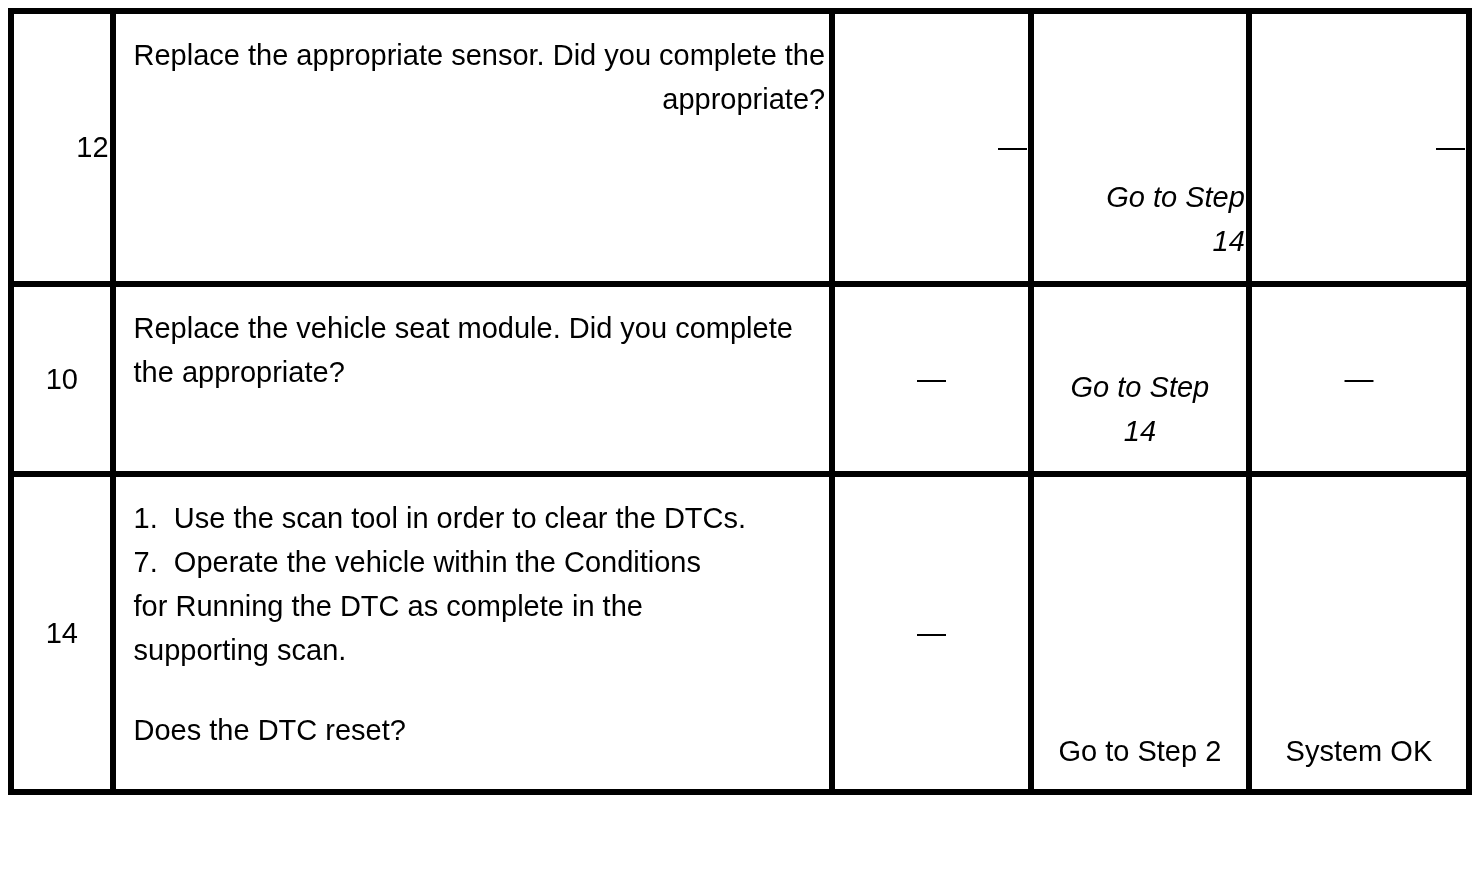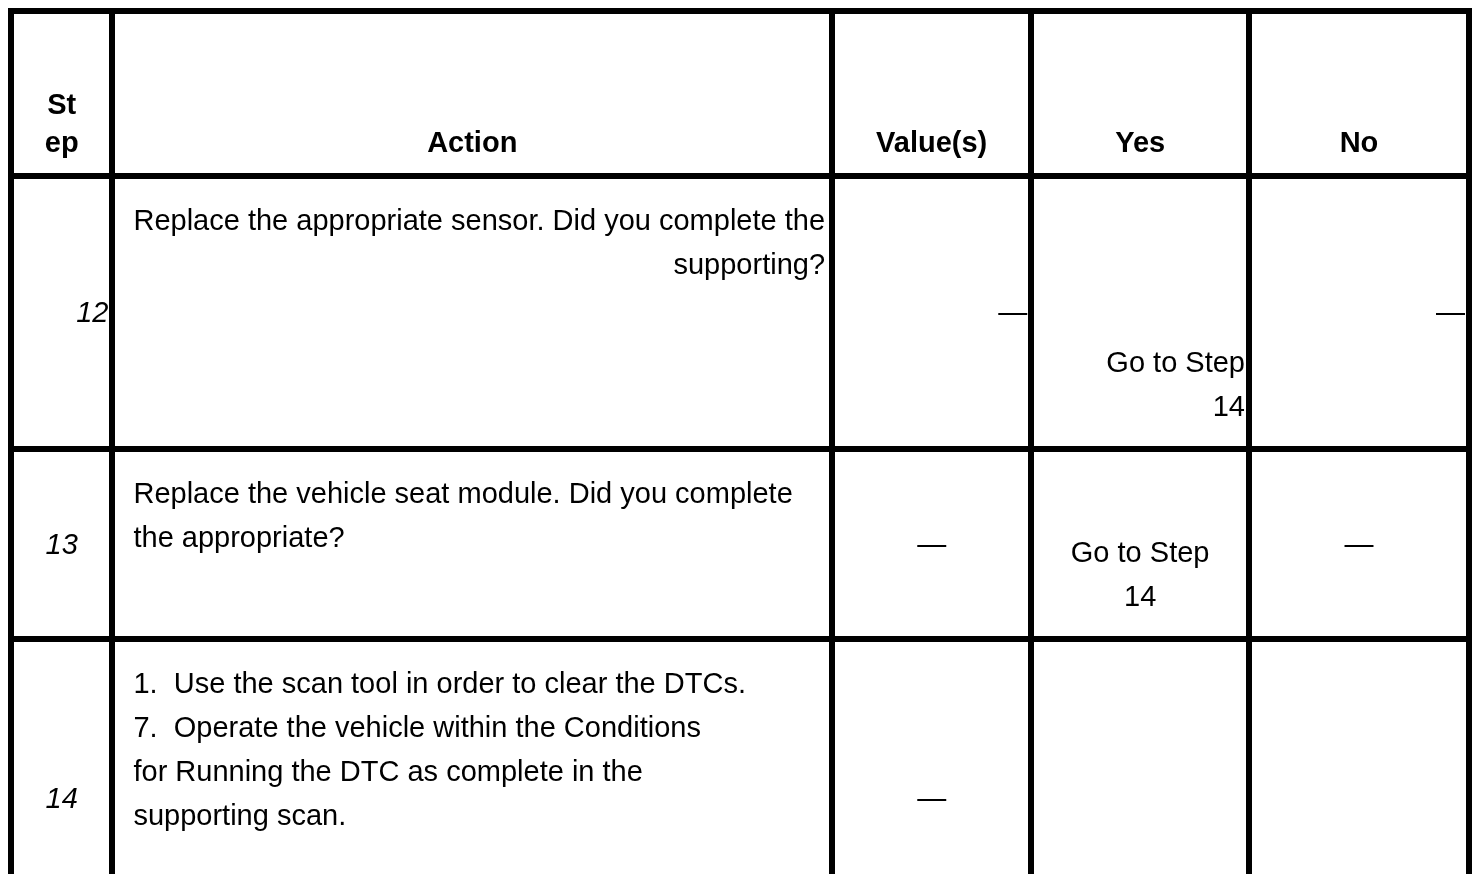--- a/index.html
+++ b/index.html
@@ -48,21 +48,20 @@
   }
 
   
   tr.r12 td { height: 248px; text-align: right; }
   tr.r13 td { height: 165px; }
   tr.r14 td { height: 293px; }
 
   td.cell-step {
     text-align: center;
     vertical-align: middle;
-    font-style: italic;
   }
   td.cell-action {
     vertical-align: top;
     padding: 19px 4px 0 18px;
     line-height: 44px;
   }
   td.cell-action .line {
     white-space: pre;
   }
   td.cell-action .question {
@@ -71,20 +70,21 @@
   }
   td.cell-dash {
     text-align: center;
     vertical-align: middle;
   }
   td.cell-goto {
     text-align: center;
     vertical-align: bottom;
     padding-bottom: 18px;
     line-height: 44px;
+    font-style: italic;
   }
   td.cell-goto-14 {
     text-align: center;
     vertical-align: bottom;
     padding-bottom: 16px;
     line-height: 44px;
   }
 </style>
 </head>
 <body>
@@ -93,47 +93,37 @@
   <table class="diag">
     <colgroup>
       <col class="c-step">
       <col class="c-action">
       <col class="c-value">
       <col class="c-yes">
       <col class="c-no">
     </colgroup>
 
     <tbody>
-        <tr class="hdr">
-      <th>
-        <div>St</div>
-        <div>ep</div>
-      </th>
-      <th>Action</th>
-      <th>Value(s)</th>
-      <th>Yes</th>
-      <th>No</th>
-    </tr>
 
     <tr class="r12">
       <td class="cell-step">12</td>
       <td class="cell-action">
         <div class="line">Replace the appropriate sensor. Did you complete the</div>
-        <div class="line">supporting?</div>
+        <div class="line">appropriate?</div>
       </td>
       <td class="cell-dash">—</td>
       <td class="cell-goto">
         <div>Go to Step</div>
         <div>14</div>
       </td>
       <td class="cell-dash">—</td>
     </tr>
 
     <tr class="r13">
-      <td class="cell-step">13</td>
+      <td class="cell-step">10</td>
       <td class="cell-action">
         <div class="line">Replace the vehicle seat module. Did you complete</div>
         <div class="line">the appropriate?</div>
       </td>
       <td class="cell-dash">—</td>
       <td class="cell-goto">
         <div>Go to Step</div>
         <div>14</div>
       </td>
       <td class="cell-dash">—</td>

